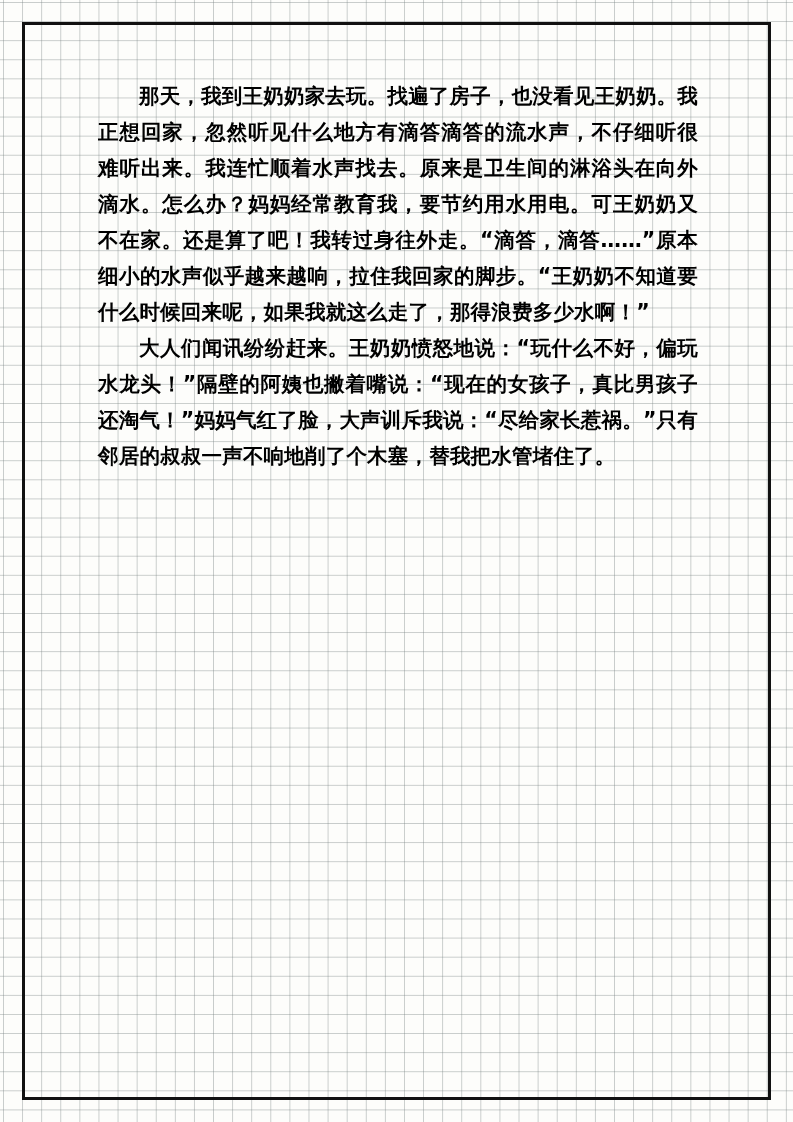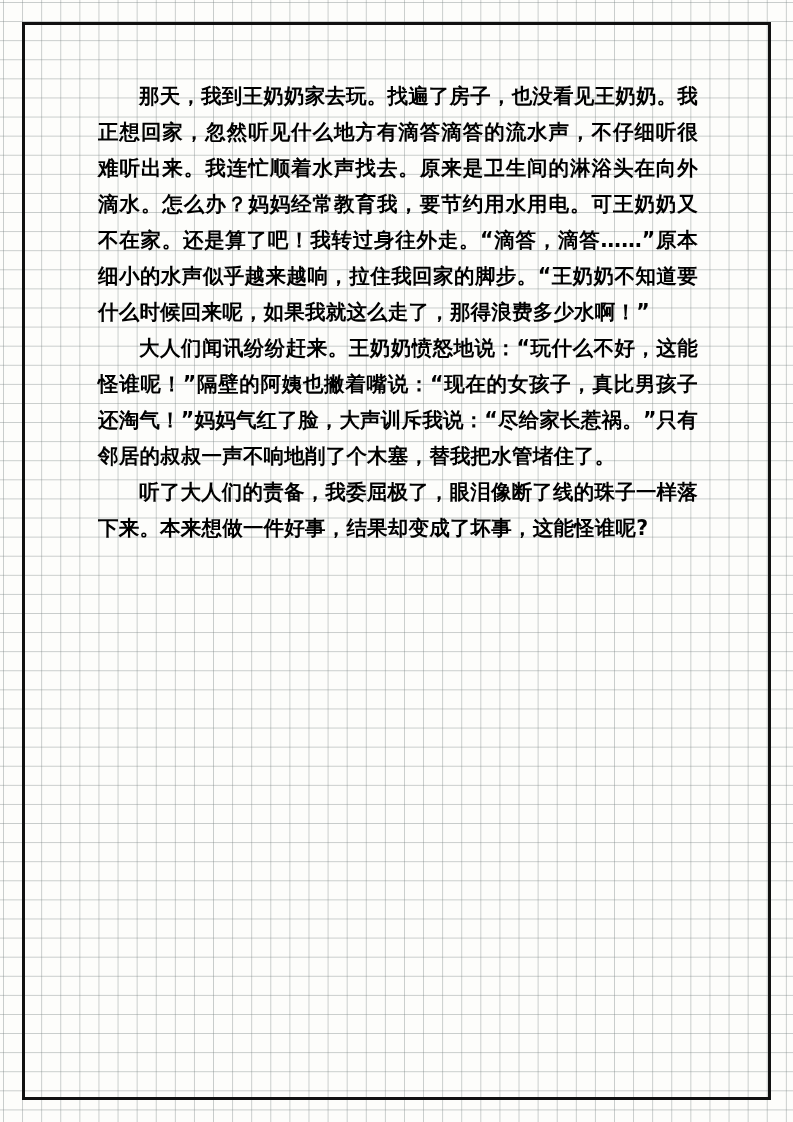--- a/index.html
+++ b/index.html
@@ -65,16 +65,15 @@
   }
 </style>
 </head>
 <body>
 
 <div id="page">
   <div id="sheet-border"></div>
 
   <div id="text-body">
     <p>那天，我到王奶奶家去玩。找遍了房子，也没看见王奶奶。我正想回家，忽然听见什么地方有滴答滴答的流水声，不仔细听很难听出来。我连忙顺着水声找去。原来是卫生间的淋浴头在向外滴水。怎么办？妈妈经常教育我，要节约用水用电。可王奶奶又不在家。还是算了吧！我转过身往外走。“滴答，滴答……”原本细小的水声似乎越来越响，拉住我回家的脚步。“王奶奶不知道要什么时候回来呢，如果我就这么走了，那得浪费多少水啊！”</p>
-    <p>大人们闻讯纷纷赶来。王奶奶愤怒地说：“玩什么不好，这能怪谁呢！”隔壁的阿姨也撇着嘴说：“现在的女孩子，真比男孩子还淘气！”妈妈气红了脸，大声训斥我说：“尽给家长惹祸。”只有邻居的叔叔一声不响地削了个木塞，替我把水管堵住了。</p>
-    <p class="para-last">听了大人们的责备，我委屈极了，眼泪像断了线的珠子一样落下来。本来想做一件好事，结果却变成了坏事，这能怪谁呢?</p>
+    <p>大人们闻讯纷纷赶来。王奶奶愤怒地说：“玩什么不好，偏玩水龙头！”隔壁的阿姨也撇着嘴说：“现在的女孩子，真比男孩子还淘气！”妈妈气红了脸，大声训斥我说：“尽给家长惹祸。”只有邻居的叔叔一声不响地削了个木塞，替我把水管堵住了。</p>
   </div>
 </div>
 
 </body></html>

